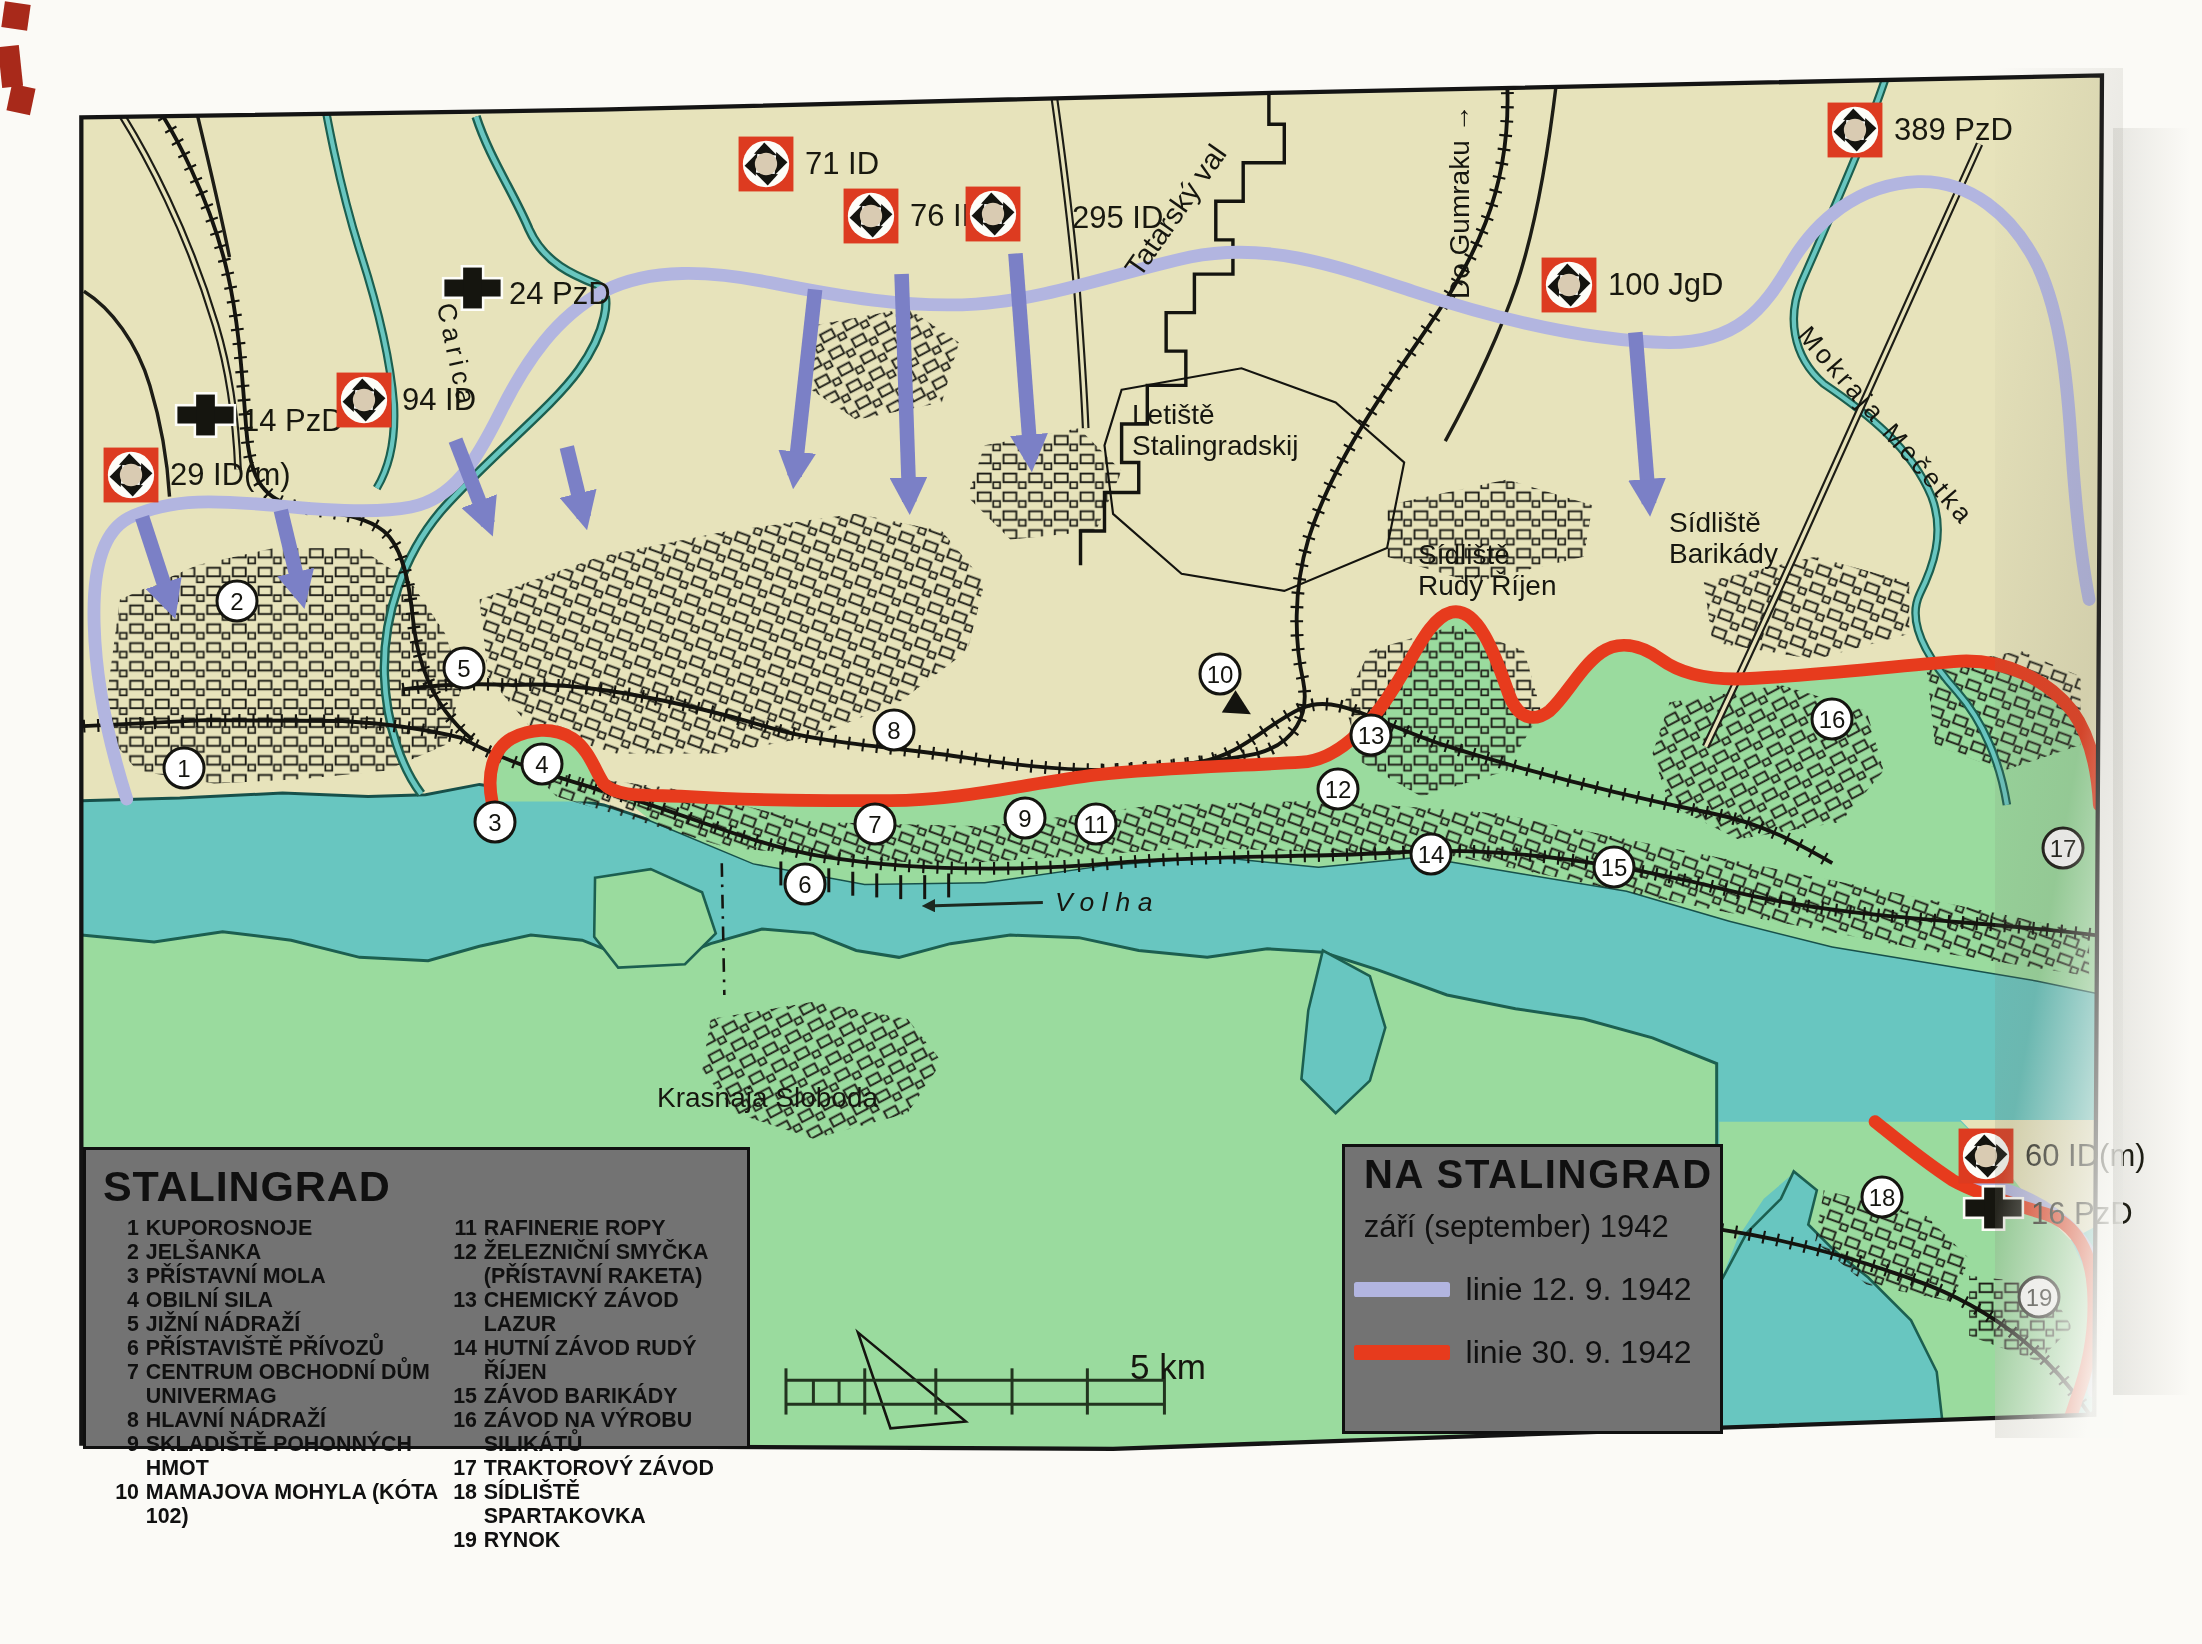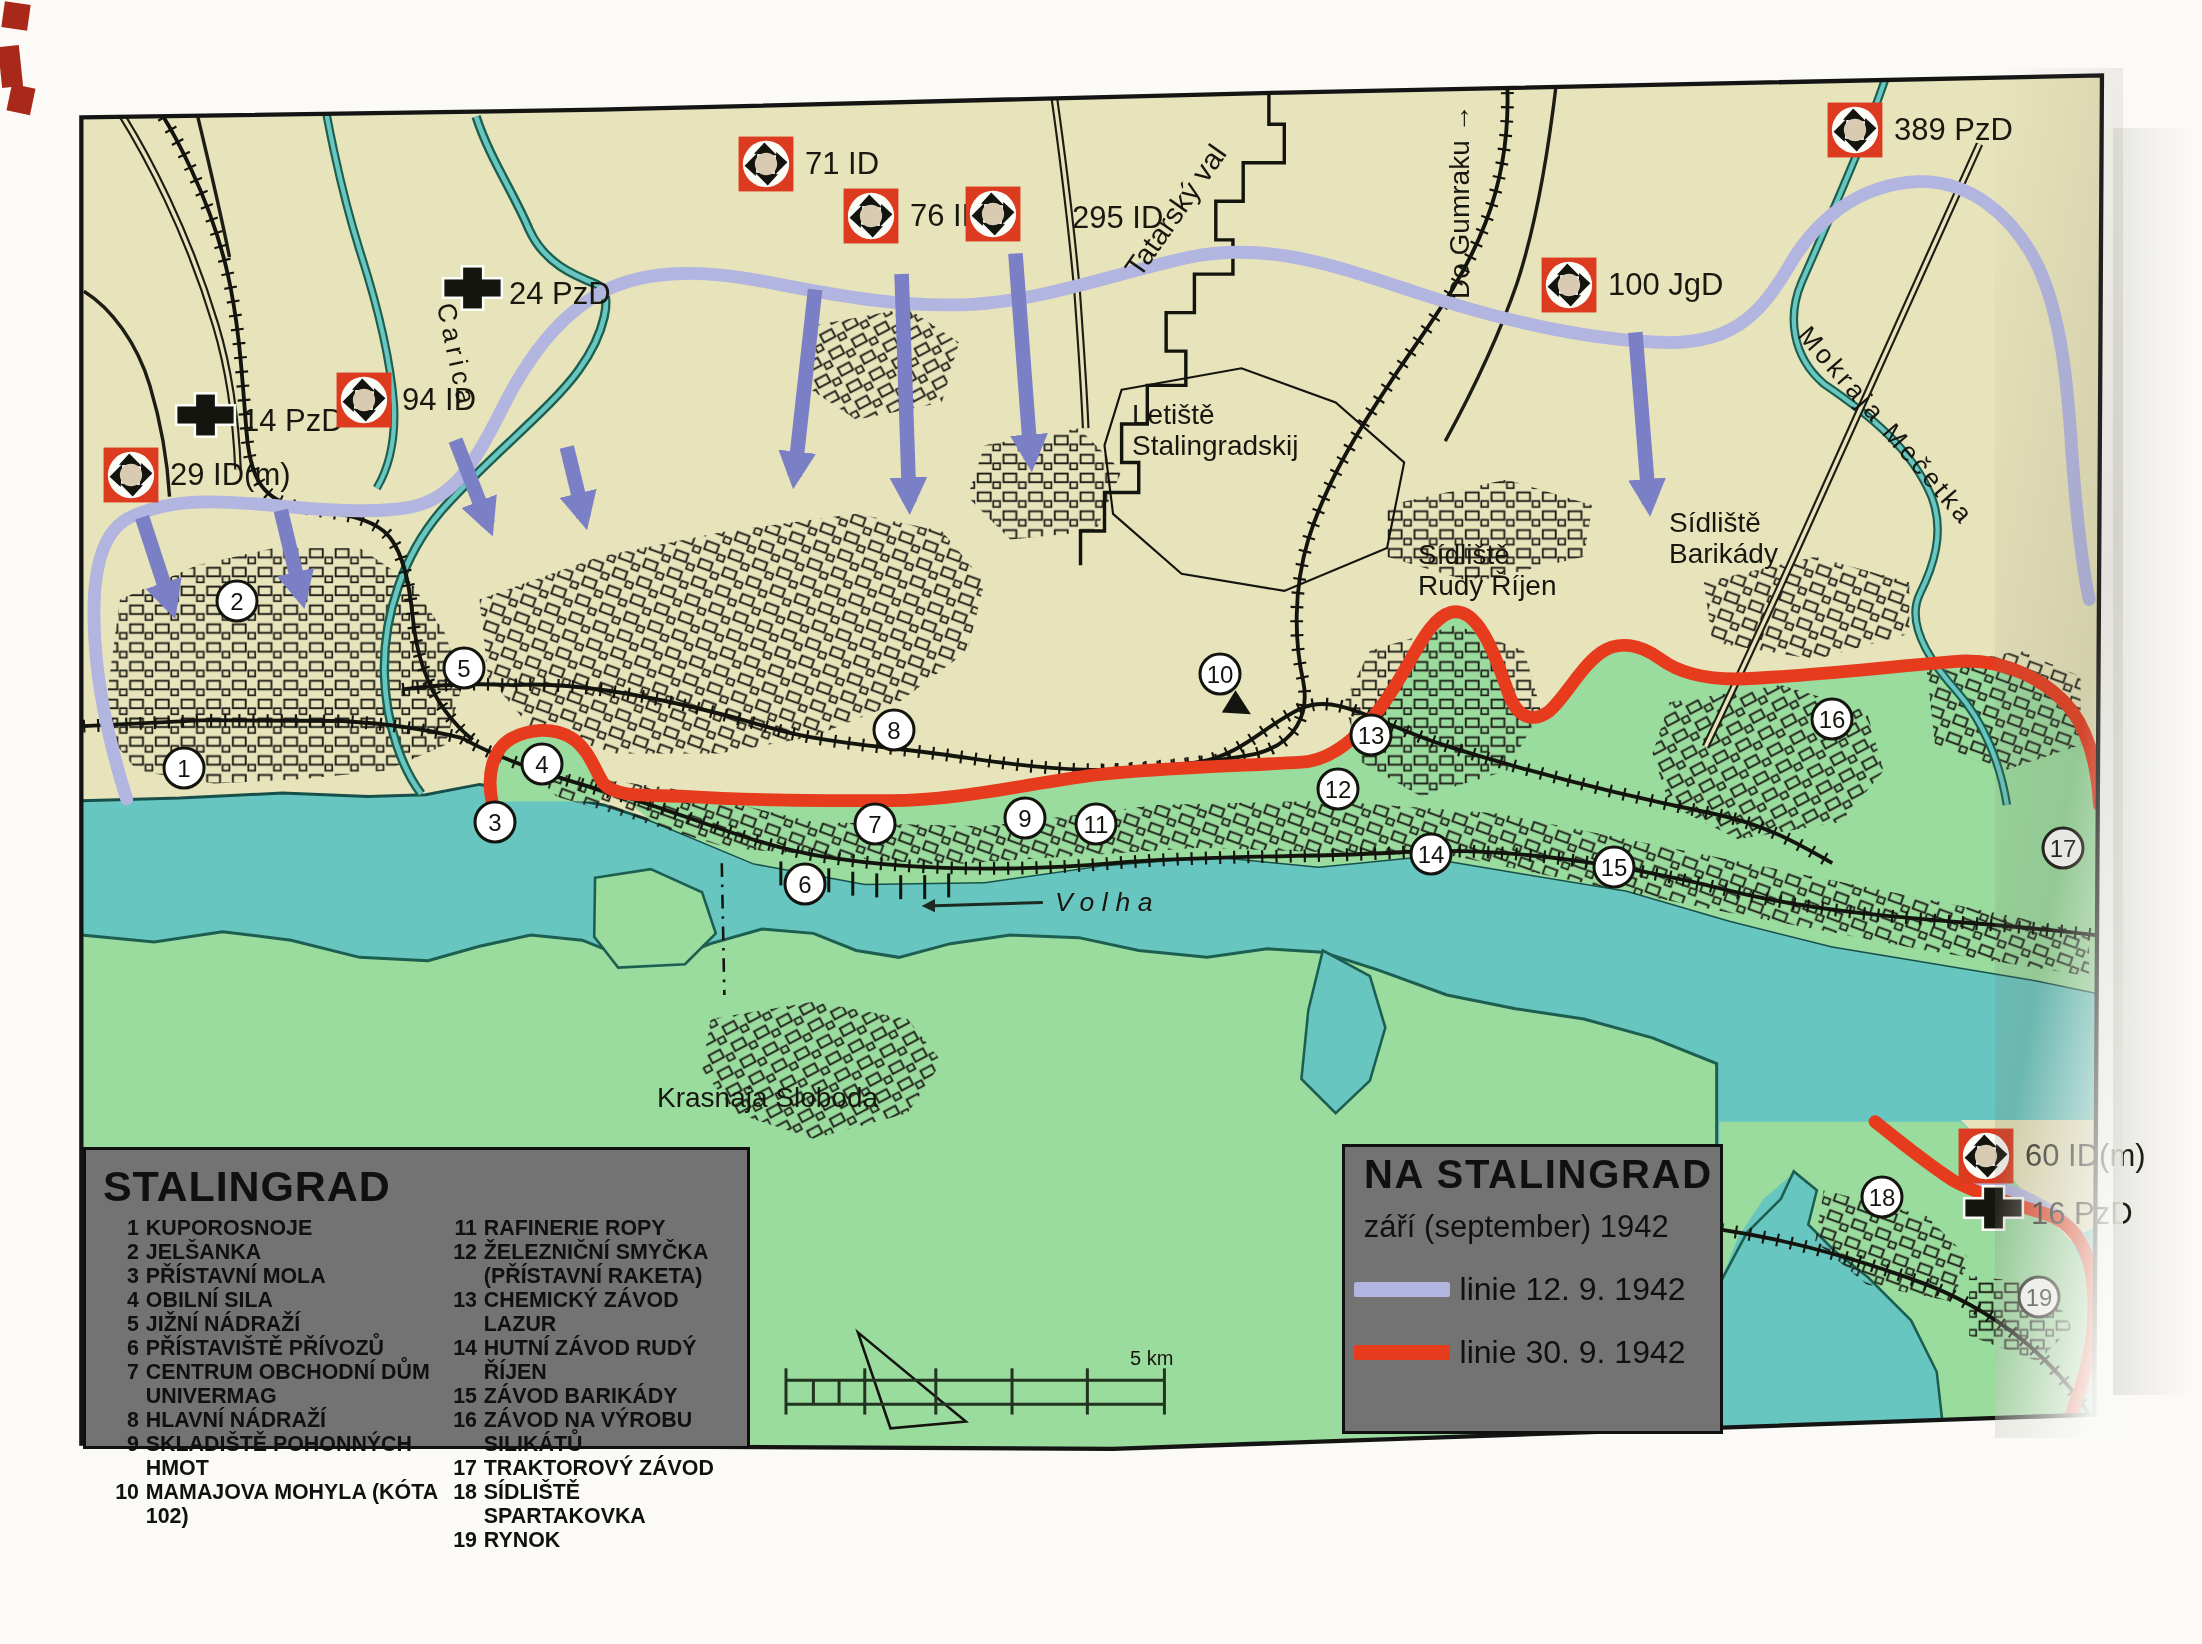--- a/index.html
+++ b/index.html
@@ -23,21 +23,21 @@
   .col{width:338px;}
   .col2{width:291px;}
   .li{display:flex;font-weight:bold;font-size:21.4px;line-height:24px;color:#101010;}
   .li .n{width:36px;text-align:right;padding-right:6.8px;flex:none;}
   .li.sub .n{visibility:hidden;}
   #title-box .t1{font-weight:bold;font-size:40px;letter-spacing:1.7px;color:#101010;margin:13.7px 0 0 19px;}
   #title-box .t2{font-weight:bold;font-size:40px;letter-spacing:1.7px;color:#101010;margin:5.1px 0 0 19px;}
   #title-box .sub{font-size:31px;color:#101010;margin:12px 0 0 6.8px;padding-left:12px;}
   .lg-row{display:flex;align-items:center;margin:26px 0 0 8.6px;}
   .swatch{width:96px;height:14.6px;flex:none;border-radius:2.6px;}
-  .lg-lab{font-size:32px;color:#101010;margin-left:10px;}
+  .lg-lab{font-size:32px;color:#101010;margin-left:16px;}
   .curl-shade{position:absolute;left:1995px;top:68px;width:128px;height:1370px;z-index:6;pointer-events:none;
      background:linear-gradient(100deg, rgba(255,255,255,0) 0%, rgba(120,118,105,0.18) 55%, rgba(250,250,246,0.95) 90%);}
   .page-shade{position:absolute;left:2113px;top:128px;width:77px;height:1267px;z-index:6;pointer-events:none;
      background:linear-gradient(to right, rgba(90,90,80,0.12), rgba(90,90,80,0));}
   .redbit{position:absolute;z-index:2;background:#a8291a;}
   #rb1{left:3.4px;top:3.4px;width:26px;height:26px;transform:rotate(8deg);}
   #rb2{left:0px;top:46px;width:20.5px;height:41px;transform:rotate(-6deg);}
   #rb3{left:8.6px;top:86px;width:24px;height:27px;transform:rotate(12deg);}
   .rot{transform-origin:left center;}
 </style>
@@ -244,21 +244,21 @@
     <div class="lbl maplbl" style="left:1132px;top:399px;">Letiště</div>
     <div class="lbl maplbl" style="left:1132px;top:430px;">Stalingradskij</div>
     <div class="lbl maplbl" style="left:1418px;top:539px;">Sídliště</div>
     <div class="lbl maplbl" style="left:1418px;top:570px;">Rudý Říjen</div>
     <div class="lbl maplbl" style="left:1669px;top:507px;">Sídliště</div>
     <div class="lbl maplbl" style="left:1669px;top:538px;">Barikády</div>
     <div class="lbl maplbl rot" style="left:1132px;top:257px;transform:rotate(-55deg);font-size:29px;">Tatarský val</div>
     <div class="lbl maplbl rot" style="left:1460px;top:283px;transform:rotate(-90deg);">Do Gumraku →</div>
     <div class="lbl riverlbl rot" style="left:1803px;top:315px;transform:rotate(49deg);">Mokraja Mečetka</div>
     <div class="lbl riverlbl rot" style="left:445px;top:288px;transform:rotate(78deg);letter-spacing:5.1px;">Carica</div>
-    <div class="lbl" style="left:1130px;top:1347px;font-size:20px;text-align:center;">5 km</div>
+    <div class="lbl" style="left:1130px;top:1347px;font-size:35px;text-align:center;">5 km</div>
   </div>
 
   <div class="box" id="stalingrad-box">
     <div class="box-title">STALINGRAD</div>
     <div class="cols">
       <div class="col" id="legend-left">
           <div class="li">
             <span class="n">1</span>
             <span>KUPOROSNOJE</span>
           </div>

